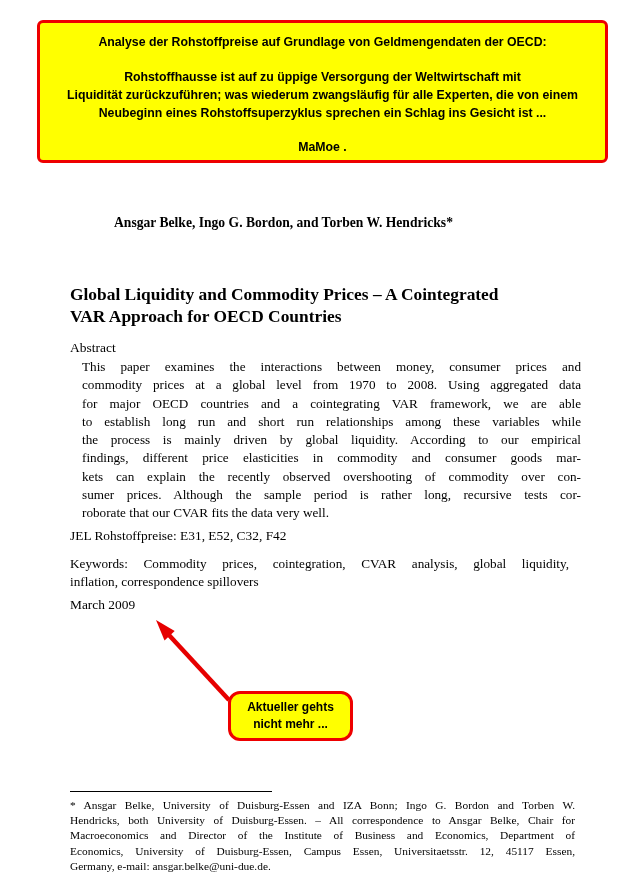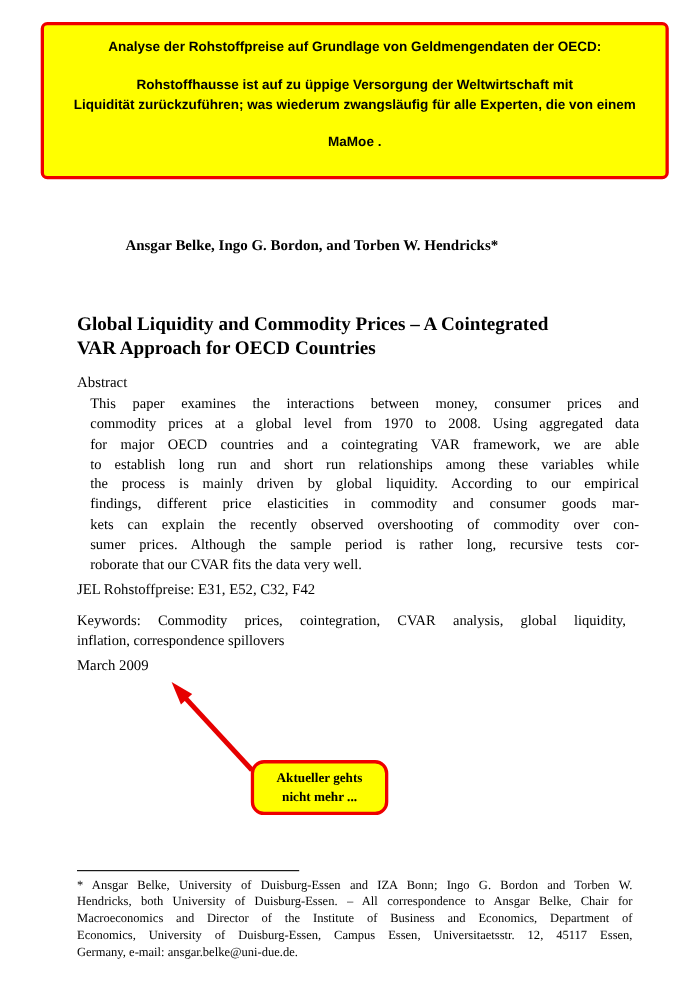--- a/index.html
+++ b/index.html
@@ -64,21 +64,21 @@
   }
 
   
   .callout {
     position: absolute; left: 228px; top: 691px;
     width: 119px; height: 39px;
     background: #ffff00;
     border: 3px solid #ee0000;
     border-radius: 12px;
     text-align: center;
-    font-family: Liberation Serif, serif;
+    font-family: Liberation Sans, sans-serif;
     font-weight: bold;
     font-size: 12px; line-height: 16.5px;
     padding-top: 5px;
   }
 
   
   .footnote-rule {
     position: absolute; left: 70px; top: 791px;
     width: 202px; height: 0;
     border-top: 1.5px solid #000;
@@ -89,20 +89,21 @@
   }
 </style>
 </head>
 <body>
 
 <div class="top-note">
   <div class="heading">Analyse der Rohstoffpreise auf Grundlage von Geldmengendaten der OECD:</div>
   <div class="note-body">
       <div>Rohstoffhausse ist auf zu üppige Versorgung der Weltwirtschaft mit</div>
       <div>Liquidität zurückzuführen; was wiederum zwangsläufig für alle Experten, die von einem</div>
+      <div>Neubeginn eines Rohstoffsuperzyklus sprechen ein Schlag ins Gesicht ist ...</div>
     </div>
   <div class="signature">MaMoe .</div>
 </div>
 
 <div class="authors">Ansgar Belke, Ingo G. Bordon, and Torben W. Hendricks*</div>
 
 <div class="paper-title">
     <div>Global Liquidity and Commodity Prices – A Cointegrated</div>
     <div>VAR Approach for OECD Countries</div>
   </div>

